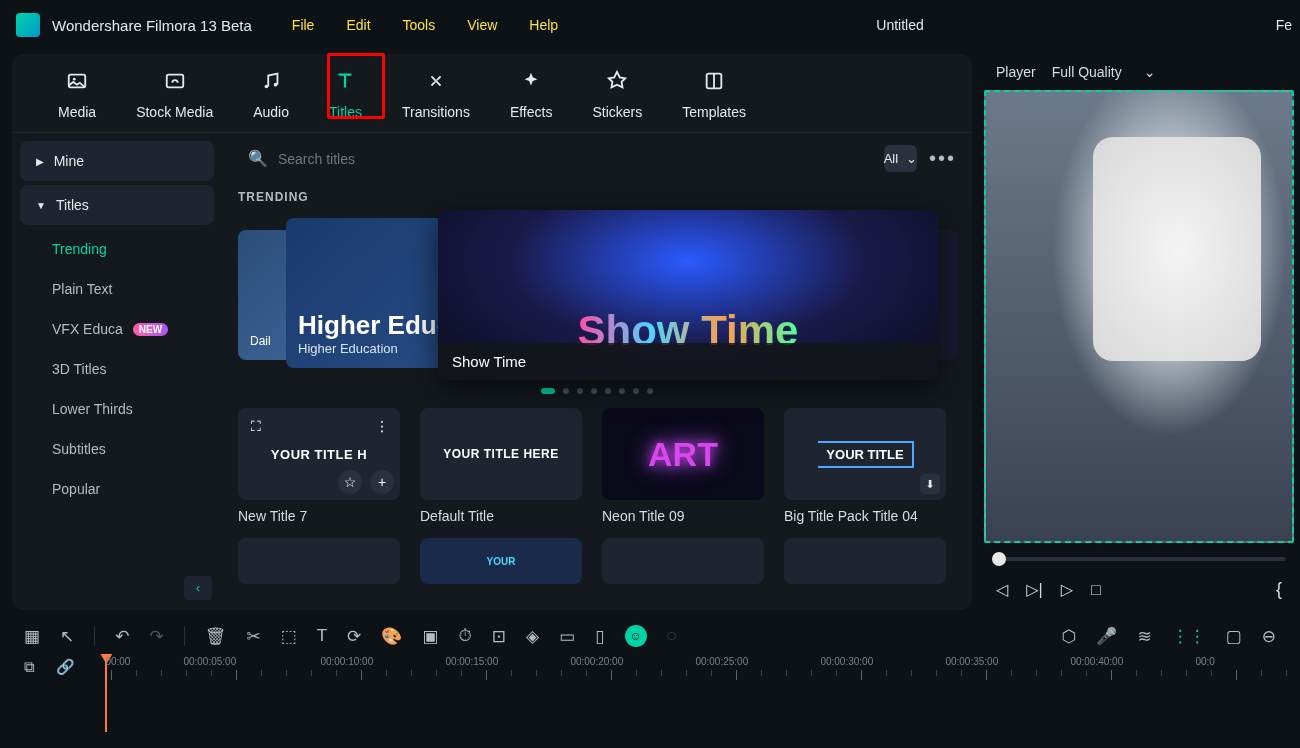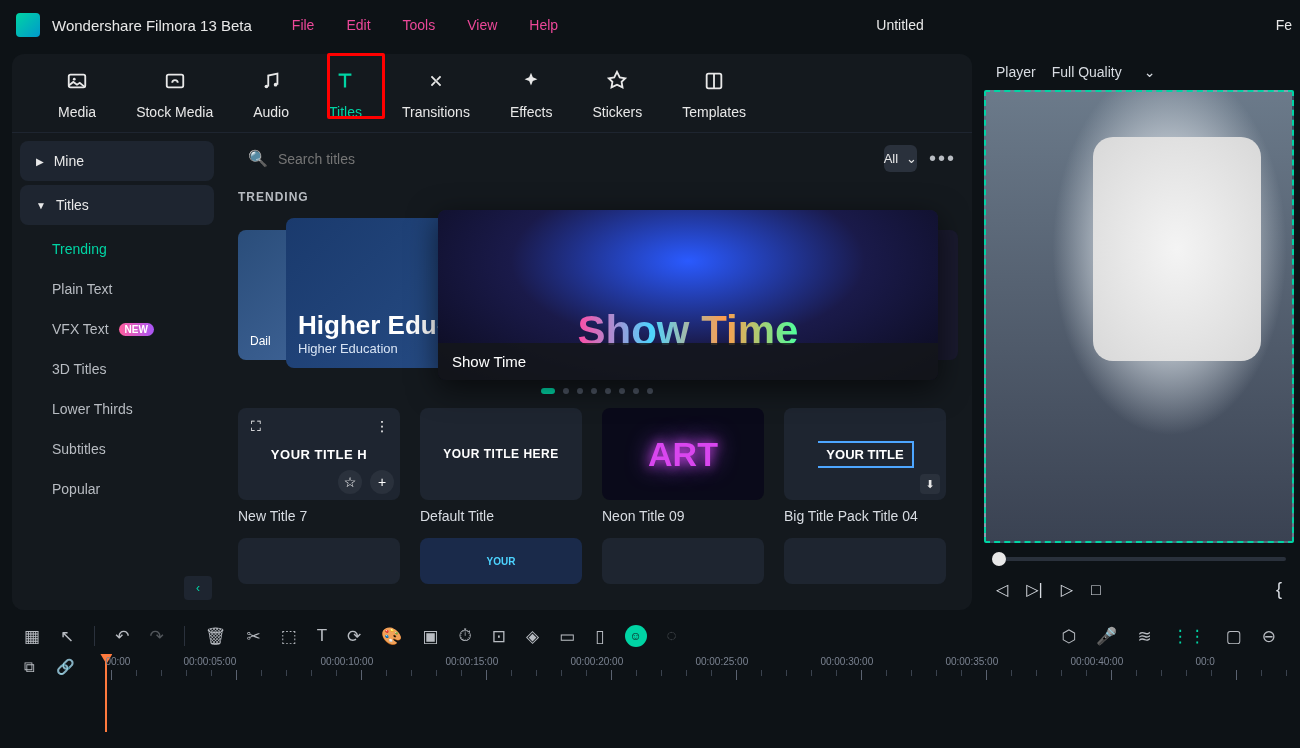--- a/index.html
+++ b/index.html
@@ -1,21 +1,21 @@
 <!DOCTYPE html>
 <html><head>
 <meta charset="utf-8">
 <style>
 *{margin:0;padding:0;box-sizing:border-box;font-family:-apple-system,BlinkMacSystemFont,"Segoe UI",sans-serif}
 body{background:#0d1216;color:#e8e8e8;width:1300px;height:748px;overflow:hidden;position:relative}
 .titlebar{height:50px;display:flex;align-items:center;padding:0 16px;background:#0d1216}
 .logo{width:24px;height:24px;background:linear-gradient(135deg,#00d4a4,#0099cc);border-radius:4px;margin-right:12px;position:relative}
 .app-title{font-size:15px;font-weight:500;margin-right:40px}
 .menu{display:flex;gap:32px}
-.menu-item{font-size:14px;color:#ec4899;cursor:pointer}
+.menu-item{font-size:14px;color:#fde047;cursor:pointer}
 .doc-title{position:absolute;left:50%;transform:translateX(-50%);right:auto;margin-left:250px;font-size:14px}
 .fe{position:absolute;right:8px;font-size:14px}
 .main{display:flex;height:560px}
 .left-panel{width:960px;background:#14191e;border-radius:12px;margin:4px 0 0 12px;overflow:hidden;display:flex;flex-direction:column}
 .tabs{display:flex;padding:8px 40px 0;gap:28px;border-bottom:1px solid #1e2530}
 .tab{display:flex;flex-direction:column;align-items:center;gap:6px;padding:8px 6px 12px;cursor:pointer;color:#e8e8e8;font-size:14px}
 .tab.active{color:#00d4a4}
 .tab-icon{font-size:22px}
 .tab-icon svg{width:22px;height:22px}
 .content-area{flex:1;display:flex;overflow:hidden}
@@ -197,21 +197,21 @@
           <span class="chev">▼</span>
           <span>Titles</span>
         </div>
         <div class="side-item sub active">
             <span>Trending</span>
           </div>
         <div class="side-item sub">
             <span>Plain Text</span>
           </div>
         <div class="side-item sub">
-            <span>VFX Text</span>
+            <span>VFX Educa</span>
             <span class="new-badge">NEW</span>
           </div>
         <div class="side-item sub">
             <span>3D Titles</span>
           </div>
         <div class="side-item sub">
             <span>Lower Thirds</span>
           </div>
         <div class="side-item sub">
             <span>Subtitles</span>

